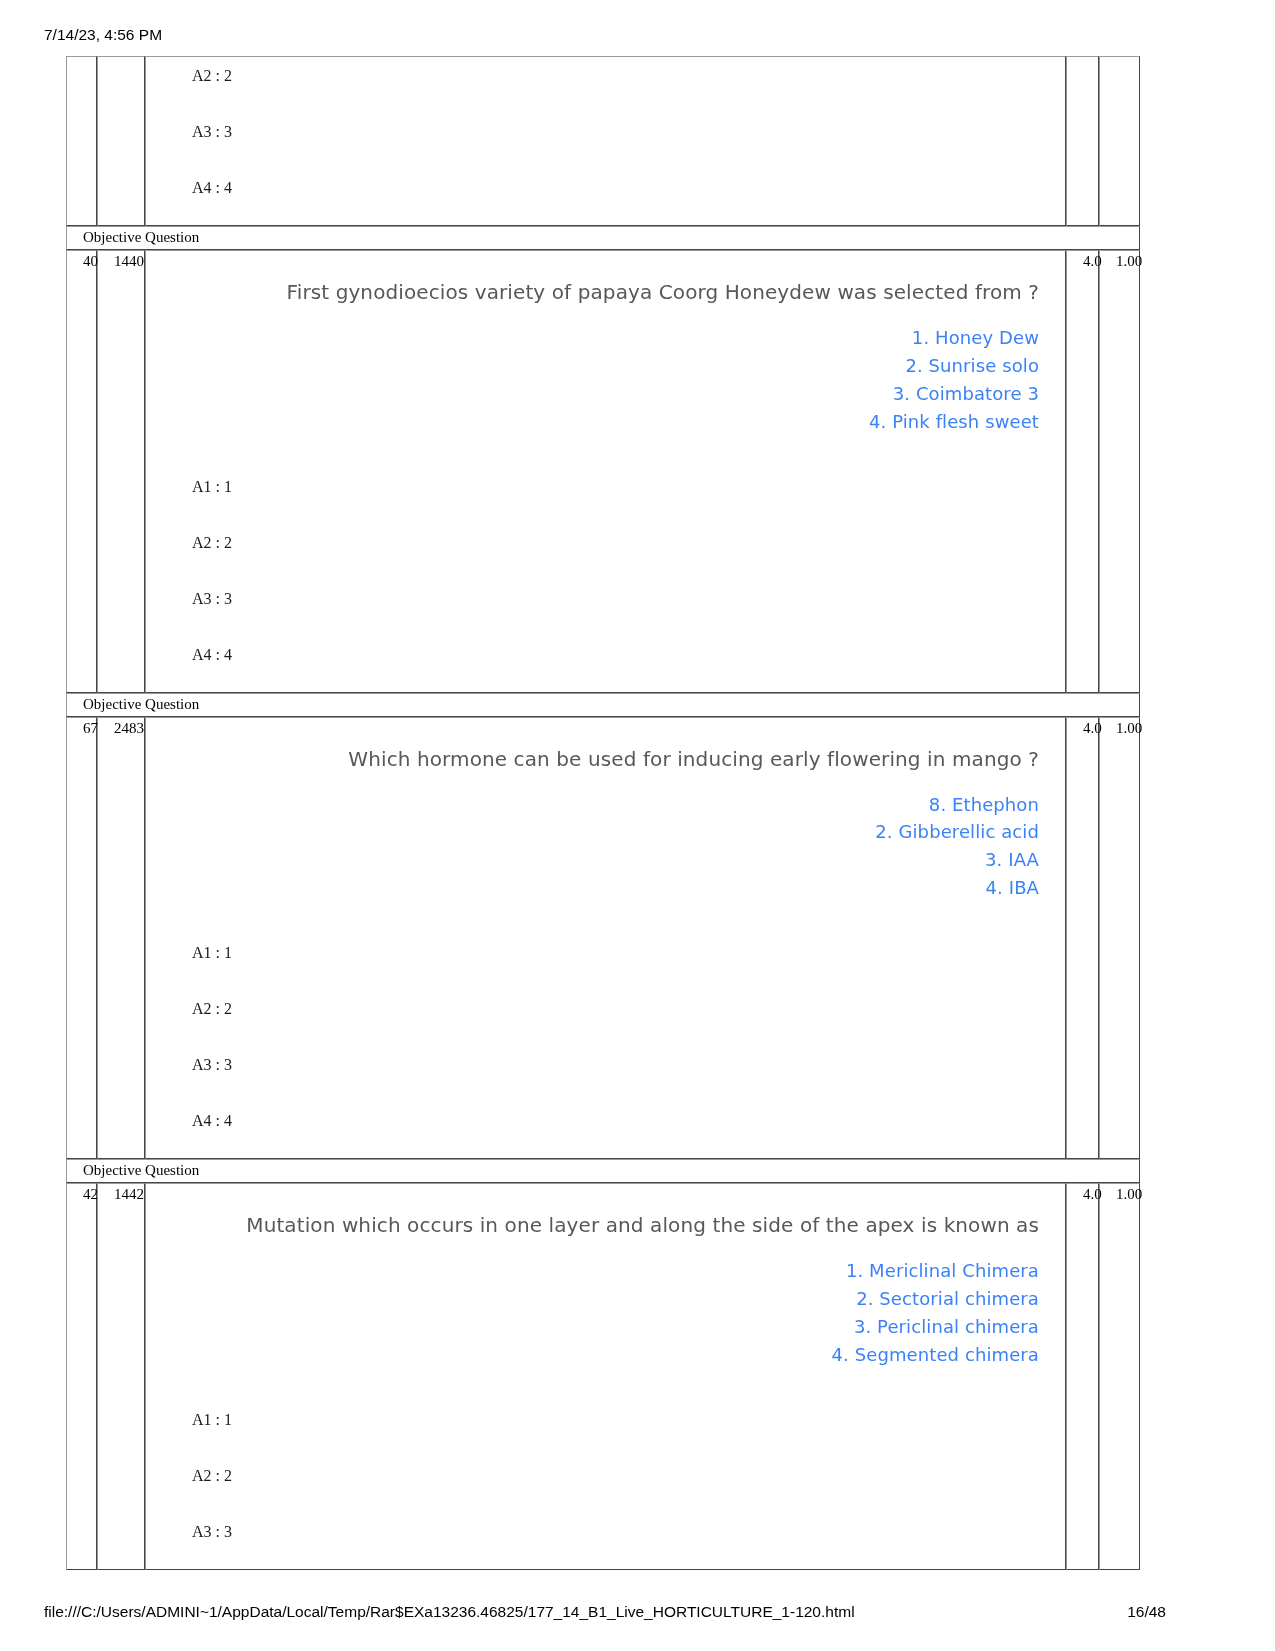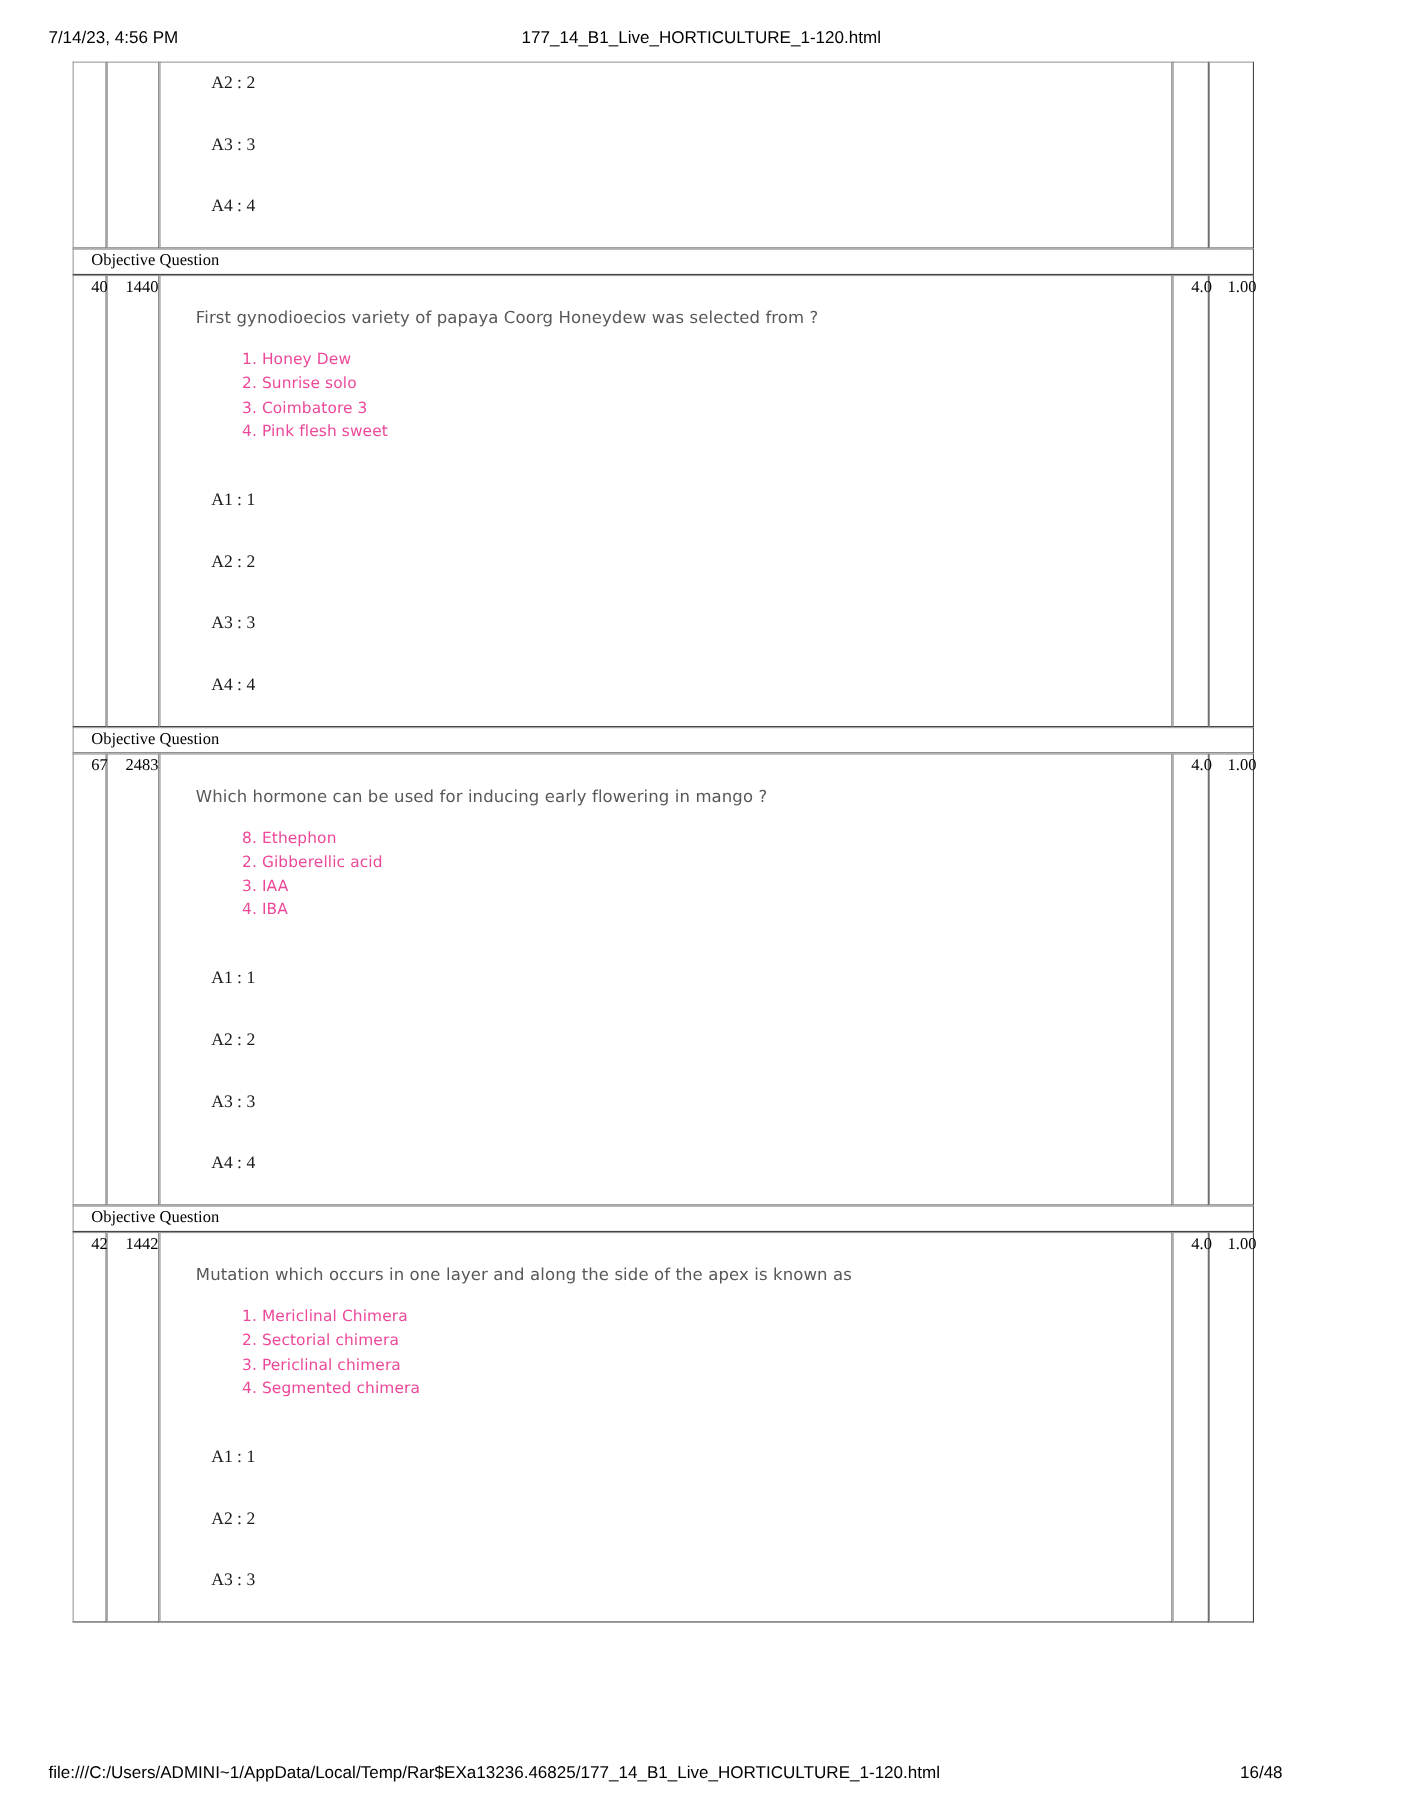--- a/index.html
+++ b/index.html
@@ -120,35 +120,37 @@
 
   
   td.qbody {
     padding: 0;
   }
   .qbody-inner {
     padding: 26px 10px 18px 16px;
   }
   .qtext {
     font-family: "DejaVu Sans", "Liberation Sans", sans-serif;
-    font-size: 15px;
+    font-size: 20px;
     color: #58585a;
     line-height: 1.35;
     margin: 0 0 18px 0;
     letter-spacing: 0.1px;
+    text-align: right;
   }
   ol.qopts {
     margin: 0 0 0 0;
     padding: 0 0 0 42px;
     list-style: none;
     font-family: "DejaVu Sans", "Liberation Sans", sans-serif;
-    font-size: 14px;
-    color: #ec4899;
+    font-size: 18px;
+    color: #3b82f6;
     line-height: 1.55;
     letter-spacing: 0.1px;
+    text-align: right;
   }
   ol.qopts li {
     margin: 0;
     white-space: nowrap;
   }
   .ans-list {
     margin-top: 42px;
   }
   .ans-line {
     font-family: "Liberation Serif", "DejaVu Serif", serif;
@@ -160,21 +162,20 @@
   .ans-line:last-child { margin-bottom: 8px; }
 
   
   .top-clip .ans-list { margin-top: 0; }
 </style>
 </head>
 <body>
 
 <div class="print-header">
   <span class="ph-date">7/14/23, 4:56 PM</span>
-  <span class="ph-title">177_14_B1_Live_HORTICULTURE_1-120.html</span>
 </div>
 
 <div class="sheet">
   <table class="exam">
     <colgroup>
       <col class="c-qno">
         <col class="c-qid">
         <col class="c-body">
         <col class="c-mark">
         <col class="c-neg">

